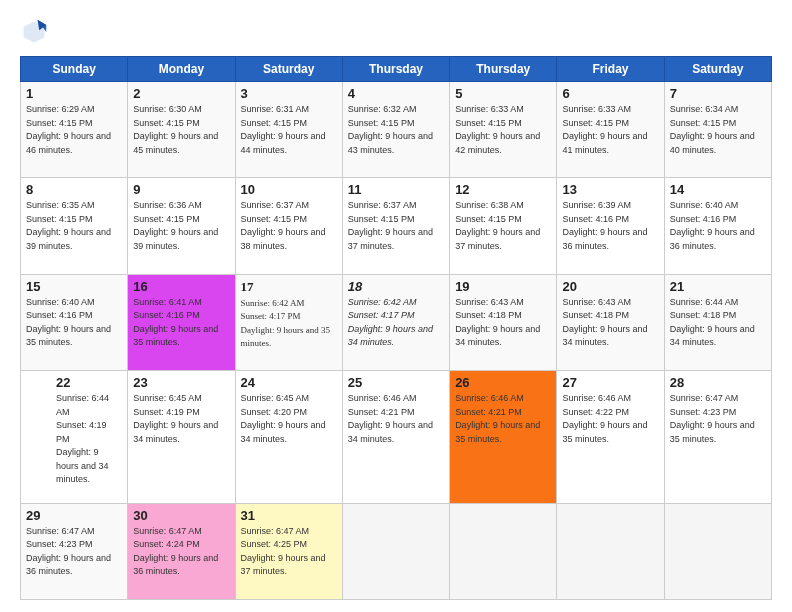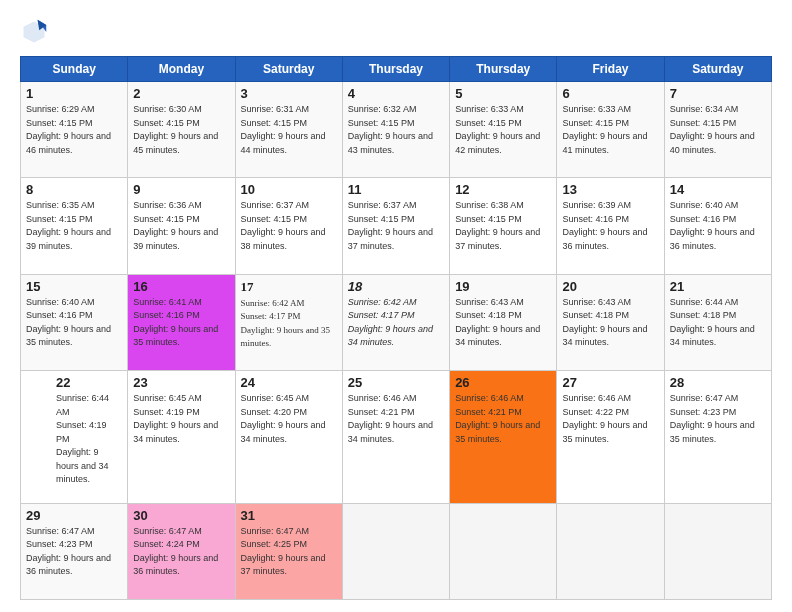--- a/index.html
+++ b/index.html
@@ -259,21 +259,21 @@
         </tr>
         <tr>
           <td style="background: rgb(249, 249, 249);">
         <span class="day-num">29</span>
         <span class="day-info">Sunrise: 6:47 AM<br>Sunset: 4:23 PM<br>Daylight: 9 hours and 36 minutes.</span>
       </td>
           <td style="background: #f9a8d4;">
         <span class="day-num">30</span>
         <span class="day-info">Sunrise: 6:47 AM<br>Sunset: 4:24 PM<br>Daylight: 9 hours and 36 minutes.</span>
       </td>
-          <td style="background: #fca5a5;">
+          <td style="background: #fef9c3;">
         <span class="day-num">31</span>
         <span class="day-info">Sunrise: 6:47 AM<br>Sunset: 4:25 PM<br>Daylight: 9 hours and 37 minutes.</span>
       </td>
           <td class="empty-cell"></td>
           <td class="empty-cell"></td>
           <td class="empty-cell"></td>
           <td class="empty-cell"></td>
         </tr>
       </tbody>
   </table>

